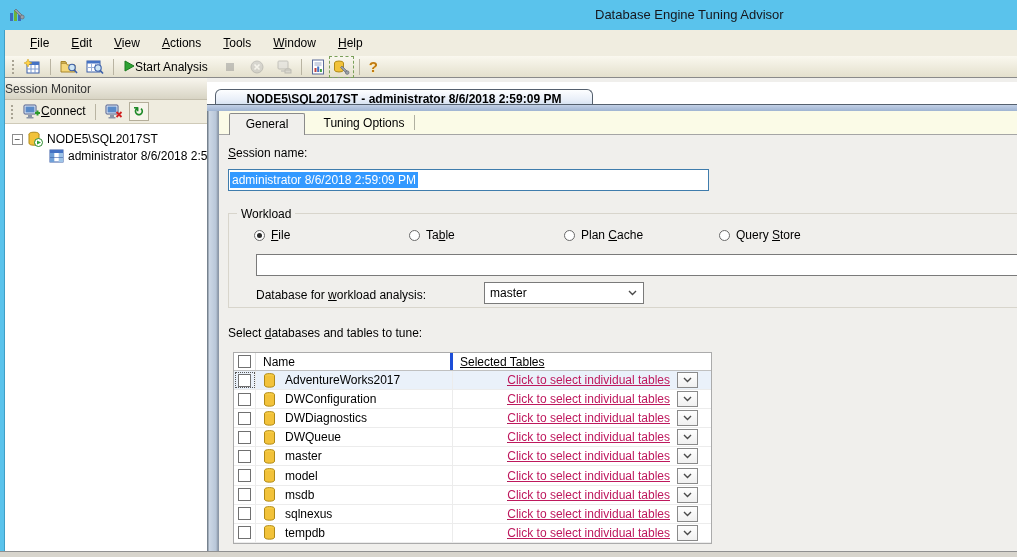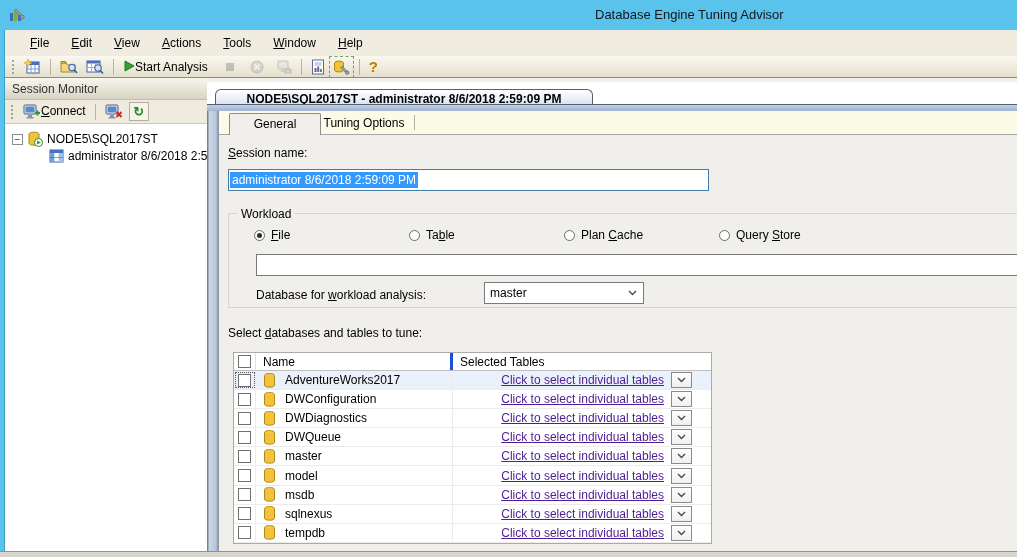--- a/index.html
+++ b/index.html
@@ -23,39 +23,39 @@
     background:linear-gradient(#faf8ef,#e4e0cd); border-bottom:1px solid #8a8a8a;
     display:flex; align-items:center; gap:4px; padding-left:4px; }
   .grip { width:3px; height:14px; border-left:2px dotted #a9a494; margin:0 3px; }
   .tb-sep { width:1px; height:16px; background:#b9b4a2; margin:0 3px; }
   .tb-btn { display:flex; padding:1px 2px; }
   .disabled { opacity:.45; filter:grayscale(1); }
   
   #session-panel { position:absolute; left:5px; top:78px; width:202px; height:473px; background:#fff; }
   #sm-header { position:absolute; left:0; top:0; width:202px; height:22px;
     background:linear-gradient(#f8f6ee,#d8d4c4); border-bottom:1px solid #c2bdab;
-    line-height:22px; padding-left:7px; color:#333; }
+    line-height:22px; color:#333; }
   #sm-toolbar { position:absolute; left:0; top:22px; width:244px; height:24px; background:#efecdf;
     border-bottom:1px solid #cfcab8; display:flex; align-items:center; gap:4px; padding-left:3px; }
   #sm-tree { position:absolute; left:0; top:46px; width:202px; height:427px; background:#fff; overflow:hidden; }
   .tree-row { position:absolute; display:flex; align-items:center; gap:4px; white-space:nowrap; }
   .expander { width:11px; height:11px; border:1px solid #8c8c8c; background:#fff; font-size:10px; line-height:9px; text-align:center; color:#333; }
   .refresh-btn { width:20px; height:19px; border:1px solid #b4ae9a; background:#f6f4ea; display:flex; align-items:center; justify-content:center; color:#1e8a28; font-size:13px; font-weight:bold; }
   
   #doc-well { position:absolute; left:207px; top:78px; width:810px; height:473px; }
   #tab-row { position:absolute; left:0; top:4px; width:810px; height:26px; background:#fff; }
   #doc-tab { position:absolute; left:8px; top:7px; width:378px; height:19px;
     background:linear-gradient(#fdfeff,#e8eef8 55%,#c9d9ec); border:1px solid #55606e; border-bottom:none;
     border-radius:6px 6px 0 0; text-align:center; line-height:18px; font-weight:bold; }
   #blue-band { position:absolute; left:0; top:26px; width:810px; height:7px;
     background:linear-gradient(#c2d0e6,#9fb4d2); border-top:1px solid #55606e; }
   #divider { position:absolute; left:0; top:33px; width:12px; height:440px;
     background:linear-gradient(90deg,#76828e 0,#76828e 1px,#cdd8e6 2px,#b8c6d8 9px,#8c98a8 11px,#8c98a8 12px); }
   #subtab-strip { position:absolute; left:12px; top:33px; width:798px; height:24px; background:#fbfbe7; border-bottom:1px solid #a5a5a5; }
-  #tab-general { position:absolute; left:10px; top:2px; width:92px; height:22px; background:#f0efec;
+  #tab-general { position:absolute; left:10px; top:2px; width:76px; height:22px; background:#f0efec;
     border:1px solid #8a8a8a; border-bottom:none; border-radius:2px 2px 0 0; text-align:center; line-height:20px; z-index:2; }
   #tab-tuning { position:absolute; left:95px; top:0; width:100px; height:24px; text-align:center; line-height:24px; }
   #subtab-sep { position:absolute; left:195px; top:4px; width:1px; height:15px; background:#b0b0a0; }
   #content { position:absolute; left:12px; top:57px; width:798px; height:416px; background:#f0efec; }
   
   .lbl { position:absolute; white-space:nowrap; }
   #session-input { position:absolute; left:9px; top:34px; width:481px; height:22px; background:#fff; border:1px solid #3f7cac; display:flex; align-items:center; padding-left:1px; }
   #session-sel { background:#3399ff; color:#fff; padding:1px 2px; white-space:nowrap; }
   #workload-box { position:absolute; left:9px; top:78px; width:800px; height:95px; border:1px solid #d8d5cc; }
   #workload-legend { position:absolute; left:8px; top:-7px; background:#f0efec; padding:0 4px; }
@@ -71,23 +71,23 @@
   
   #db-table { position:absolute; left:14px; top:217px; width:479px; background:#fff; border:1px solid #ababab; }
   .t-header { display:flex; height:18px; background:#fff; border-bottom:1px solid #c0c0c0; align-items:center; }
   .t-row { display:flex; height:19.1px; align-items:center; border-bottom:1px solid #ececec; background:#fff; }
   .t-row.highlighted { background:#eaf1fa; }
   .cell-cb { width:22px; height:100%; display:flex; align-items:center; justify-content:center; border-right:1px solid #ececec; flex:none; }
   .t-header .cell-cb { border-right:1px solid #e0e0e0; }
   .t-row.highlighted .cell-cb { outline:1px dotted #555; outline-offset:-2px; }
   .cell-name { width:197px; height:100%; display:flex; align-items:center; gap:9px; padding-left:7px; border-right:1px solid #ececec; flex:none; overflow:hidden; }
   .t-header .cell-name { border-right:3px solid #1d4ed8; }
-  .cell-right { flex:1; height:100%; display:flex; align-items:center; justify-content:flex-end; gap:7px; padding-right:19px; }
+  .cell-right { flex:1; height:100%; display:flex; align-items:center; justify-content:flex-end; gap:7px; padding-right:13px;text-decoration:underline; }
   .cb { width:13px; height:13px; border:1px solid #707070; background:#fff; flex:none; }
-  .t-link { color:#4c1d95; text-decoration:underline; white-space:nowrap; cursor:pointer; }
+  .t-link { color:#be185d; text-decoration:underline; white-space:nowrap; cursor:pointer; }
   .dd-btn { width:21px; height:16px; border:1px solid #8a8a8a; background:linear-gradient(#fefefe,#f0f0f0); display:flex; align-items:center; justify-content:center; flex:none; }
   u { text-decoration:underline; }
 </style>
 </head>
 <body>
 
 <div id="window">
 
   <div id="titlebar">
     <svg id="app-icon" width="16" height="16" viewBox="0 0 16 16">

